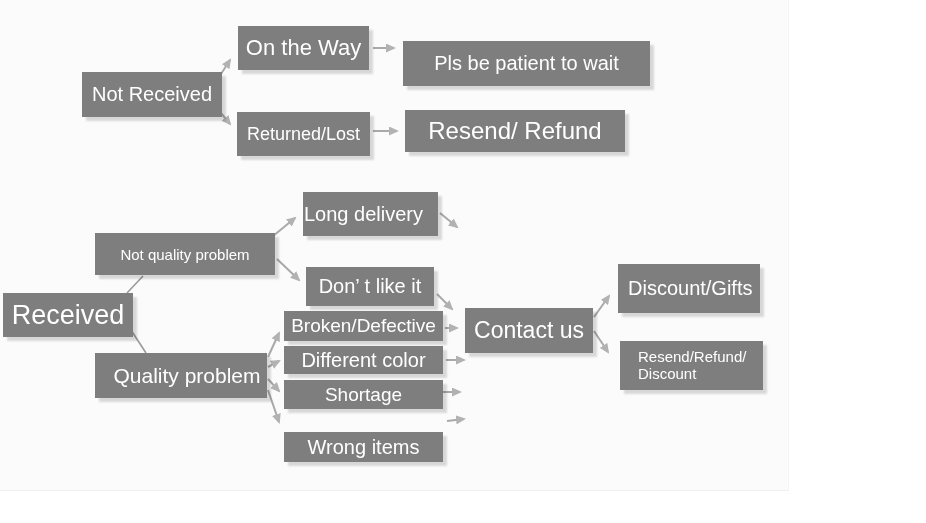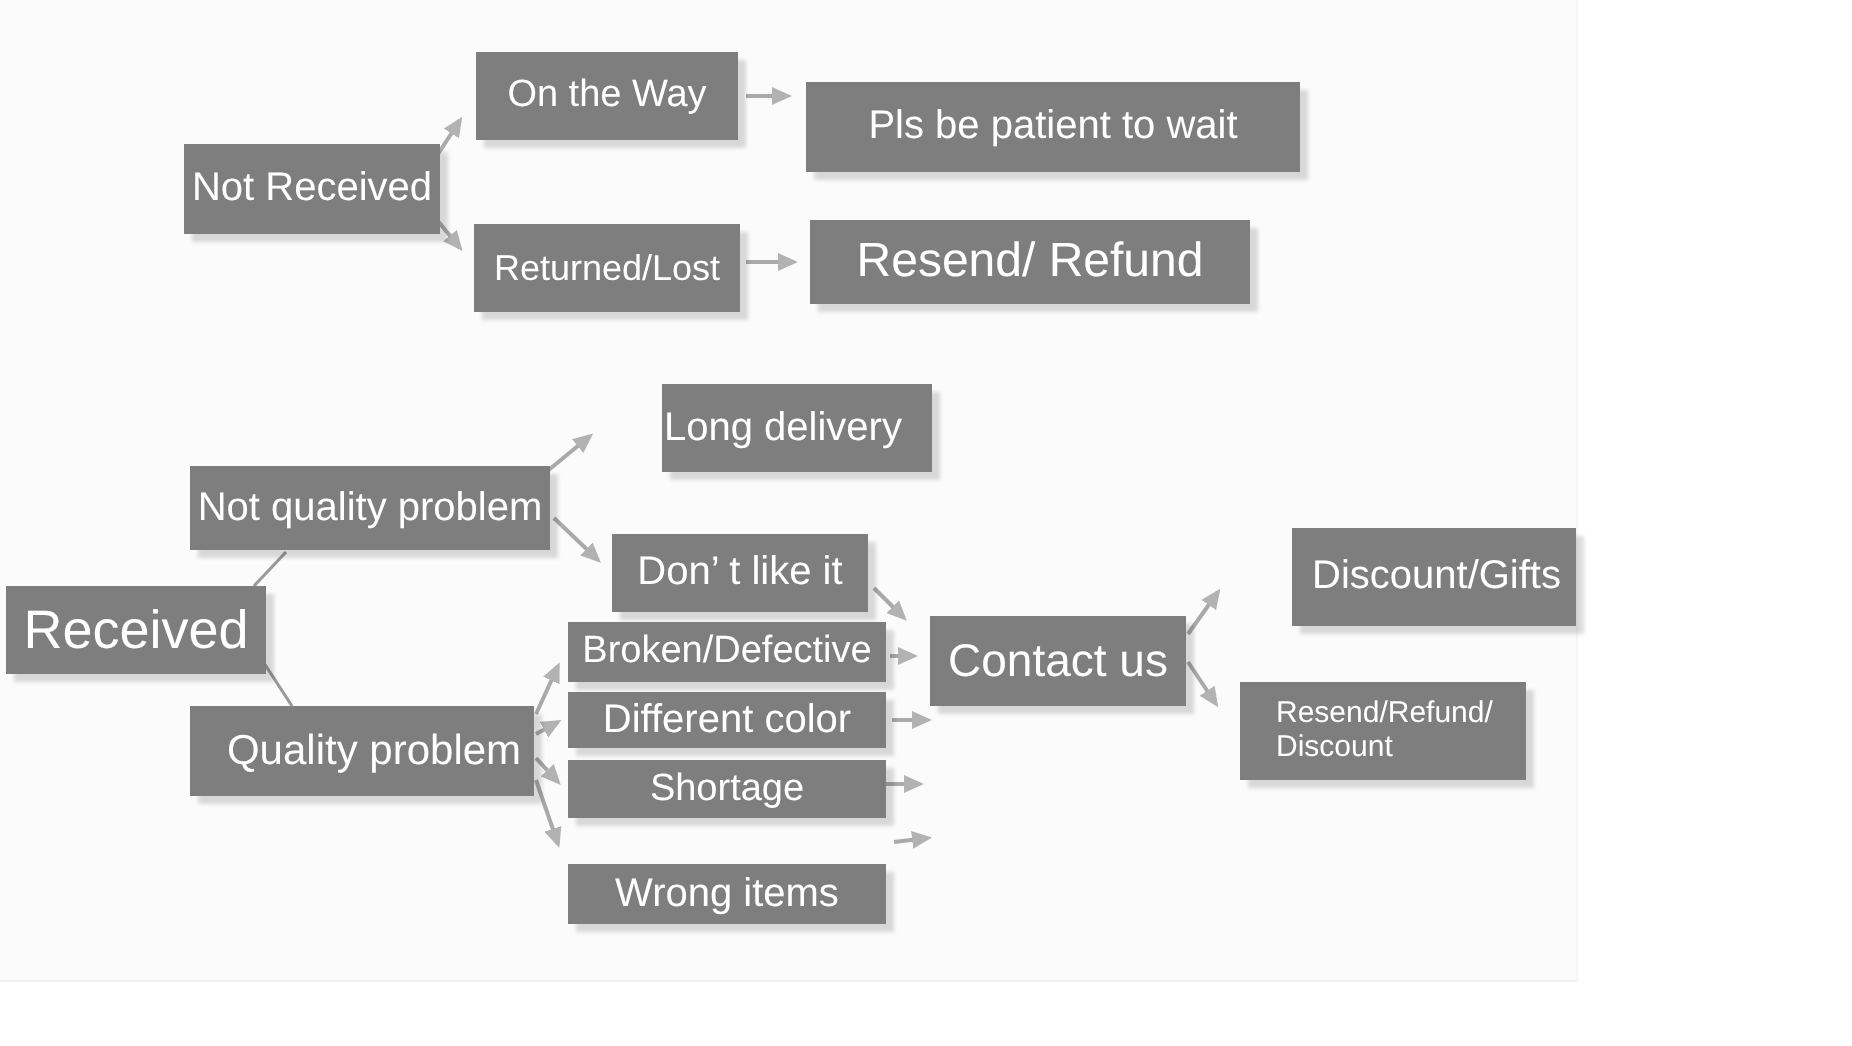--- a/index.html
+++ b/index.html
@@ -36,21 +36,20 @@
     display: flex;
     align-items: center;
     justify-content: center;
     white-space: nowrap;
     box-shadow: 4px 4px 2px rgba(0,0,0,0.14);
     box-sizing: border-box;
   }
   .node.align-left {
     justify-content: flex-start;
     text-align: right;
-    margin-left: 28px;
   }
   .node.two-line {
     flex-direction: column;
     align-items: flex-start;
     justify-content: center;
     line-height: 1.12;
     white-space: normal;
   }
 </style>
 </head>
@@ -85,33 +84,33 @@
       <line x1="447" y1="421" x2="464" y2="419" marker-end="url(#ah)"></line>
       <line x1="594" y1="317" x2="609" y2="296" marker-end="url(#ah)"></line>
       <line x1="594" y1="331" x2="608" y2="352" marker-end="url(#ah)"></line>
     </g>
     <g stroke="var(--connector, #9a9a9a)" stroke-width="1.6" fill="none">
       <line x1="143" y1="276" x2="127" y2="293"></line>
       <line x1="131" y1="330" x2="146" y2="353"></line>
     </g>
   </svg>
 
-  <div class="node" style="left:92px; top:72px; width:128px; height:45px; font-size:20px;">Not Received</div>
+  <div class="node" style="left:82px; top:72px; width:140px; height:45px; font-size:20px;">Not Received</div>
 
-  <div class="node" style="left:238px; top:26px; width:131px; height:44px; font-size:19px;">On the Way</div>
+  <div class="node" style="left:238px; top:26px; width:131px; height:44px; font-size:22px;">On the Way</div>
 
   <div class="node" style="left:403px; top:41px; width:247px; height:45px; font-size:20px;">Pls be patient to wait</div>
 
   <div class="node" style="left:237px; top:112px; width:133px; height:44px; font-size:18px;">Returned/Lost</div>
 
   <div class="node" style="left:405px; top:110px; width:220px; height:42px; font-size:24px;">Resend/ Refund</div>
 
   <div class="node" style="left:3px; top:293px; width:130px; height:44px; font-size:27px;">Received</div>
 
-  <div class="node" style="left:95px; top:233px; width:180px; height:42px; font-size:20px;">Not quality problem</div>
+  <div class="node" style="left:95px; top:233px; width:180px; height:42px; font-size:15px;">Not quality problem</div>
 
   <div class="node align-left" style="left:303px; top:192px; width:135px; height:44px; font-size:20px; padding-left:1px;">Long delivery</div>
 
   <div class="node" style="left:306px; top:267px; width:128px; height:39px; font-size:20px;">Don’ t like it</div>
 
   <div class="node" style="left:95px; top:353px; width:172px; height:45px; font-size:21px;padding-left:12px;">Quality problem</div>
 
   <div class="node" style="left:284px; top:311px; width:159px; height:30px; font-size:19px;">Broken/Defective</div>
 
   <div class="node" style="left:284px; top:346px; width:159px; height:28px; font-size:20px;">Different color</div>

